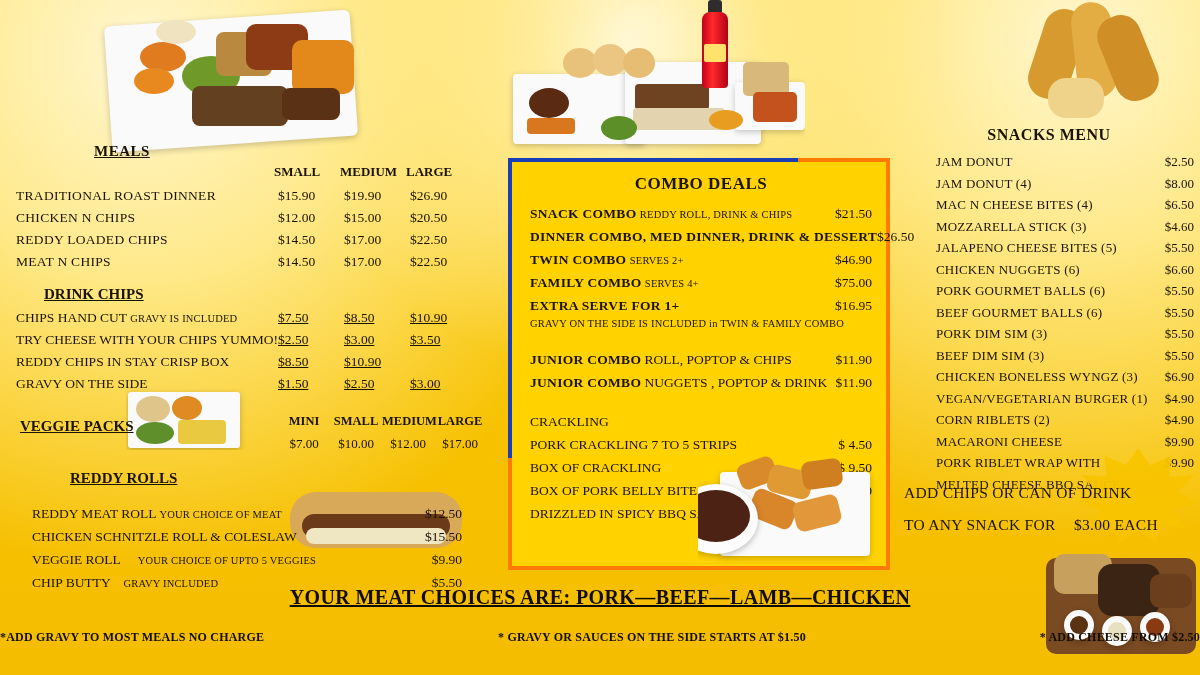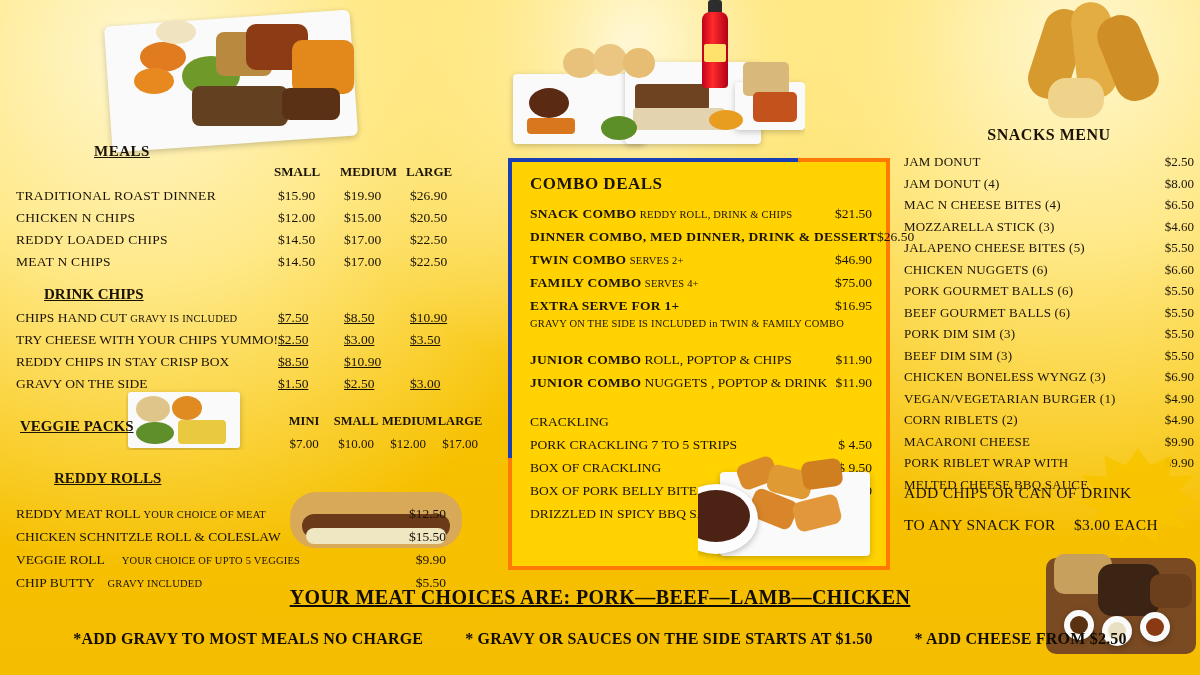--- a/index.html
+++ b/index.html
@@ -48,42 +48,42 @@
 
   
   .veg{position:absolute;left:16px;top:408px;width:470px;font-size:13.5px;color:#1a1306;}
   .veg .vt{position:absolute;left:4px;top:10px;font-size:15px;}
   .veg .cols{position:absolute;left:262px;top:6px;display:flex;font-weight:bold;font-size:12.5px;}
   .veg .cols span{width:52px;text-align:center;}
   .veg .vals{position:absolute;left:262px;top:28px;display:flex;font-size:13px;}
   .veg .vals span{width:52px;text-align:center;}
 
   
-  .rolls{position:absolute;left:16px;top:470px;width:470px;font-size:13.5px;color:#1a1306;}
+  .rolls{position:absolute;left:32px;top:470px;width:470px;font-size:13.5px;color:#1a1306;}
   .rolls .rt{position:absolute;left:38px;top:0;font-size:15px;}
   .rolls .list{margin-top:36px;}
   .rrow{display:flex;align-items:baseline;margin-top:7px;}
   .rrow .t-nm{width:350px;}
   .rrow .price{width:80px;}
 
   
   .combo{
     position:absolute;left:508px;top:158px;width:382px;height:412px;
     background:#ffd200;
     border:4px solid #ff7a00;
     box-sizing:border-box;
   }
   .combo:before{
     content:"";position:absolute;left:-4px;top:-4px;width:290px;height:4px;background:#1a3fb5;
   }
   .combo:after{
     content:"";position:absolute;left:-4px;top:-4px;width:4px;height:300px;background:#1a3fb5;
   }
   .combo-inner{position:relative;padding:12px 14px 0 18px;color:#1a1306;}
-  .combo-title{text-align:left;font-weight:bold;font-size:17px;letter-spacing:.5px;margin-bottom:12px;}
+  .combo-title{text-align:center;font-weight:bold;font-size:17px;letter-spacing:.5px;margin-bottom:12px;}
   .cbrow{display:flex;align-items:center;margin-top:7px;font-size:13.5px;}
   .cbrow b{font-weight:bold;letter-spacing:.3px;}
   .cbrow .nm{flex:1;}
   .cbrow .price{width:66px;}
   .note{font-size:10.5px;margin-top:4px;letter-spacing:.2px;}
   .gap{height:16px;}
 
   
   .snacks{position:absolute;left:904px;top:126px;width:290px;color:#1a1306;}
   .snacks .st{text-align:center;font-weight:bold;font-size:16px;letter-spacing:.5px;}
@@ -96,22 +96,22 @@
   .addchips .l2 .b{width:122px;}
 
   
   .meatline{
     position:absolute;left:0;right:0;top:586px;text-align:center;
     font-weight:bold;font-size:20px;letter-spacing:.4px;color:#120d02;
     text-decoration:underline;
   }
   .footline{
     position:absolute;left:0;right:0;top:630px;
-    display:flex;justify-content:center;gap:42px;
-    font-weight:bold;font-size:16px;color:#120d02;letter-spacing:.2px;
+    display:flex;justify-content:space-between;gap:42px;
+    font-weight:bold;font-size:12px;color:#120d02;letter-spacing:.2px;
   }
 
   
   .photo{position:absolute;overflow:hidden;}
   .ph-roast{left:96px;top:0;width:270px;height:160px;}
   .ph-centre{left:505px;top:0;width:300px;height:158px;}
   .ph-sticks{left:1000px;top:0;width:185px;height:128px;}
   .ph-veg{left:126px;top:388px;width:120px;height:62px;}
   .ph-roll{left:282px;top:470px;width:188px;height:92px;}
   .ph-crack{left:700px;top:458px;width:170px;height:108px;}
@@ -374,21 +374,21 @@
       <div class="blob" style="left:104px;top:6px;width:40px;height:28px;background:#cf7f20;border-radius:8px;transform:rotate(-8deg);"></div>
       <div class="blob" style="left:52px;top:40px;width:46px;height:30px;background:#d9862a;border-radius:8px;transform:rotate(22deg);"></div>
       <div class="blob" style="left:96px;top:44px;width:46px;height:30px;background:#e2983a;border-radius:8px;transform:rotate(-14deg);"></div>
       <div class="plate" style="left:-24px;top:30px;width:84px;height:70px;background:#fdfdfd;"></div>
       <div class="blob" style="left:-16px;top:36px;width:68px;height:52px;background:#4b2213;"></div>
     </div>
   </div>
 
   <div class="snacks">
     <div class="st">SNACKS MENU</div>
-    <div style="margin-top:10px;">
+    <div style="margin-top:10px;margin-left:32px;">
       <div class="srow">
           <div class="nm">JAM DONUT</div>
           <div class="price">$2.50</div>
         </div>
       <div class="srow">
           <div class="nm">JAM DONUT (4)</div>
           <div class="price">$8.00</div>
         </div>
       <div class="srow">
           <div class="nm">MAC N CHEESE  BITES (4)</div>

